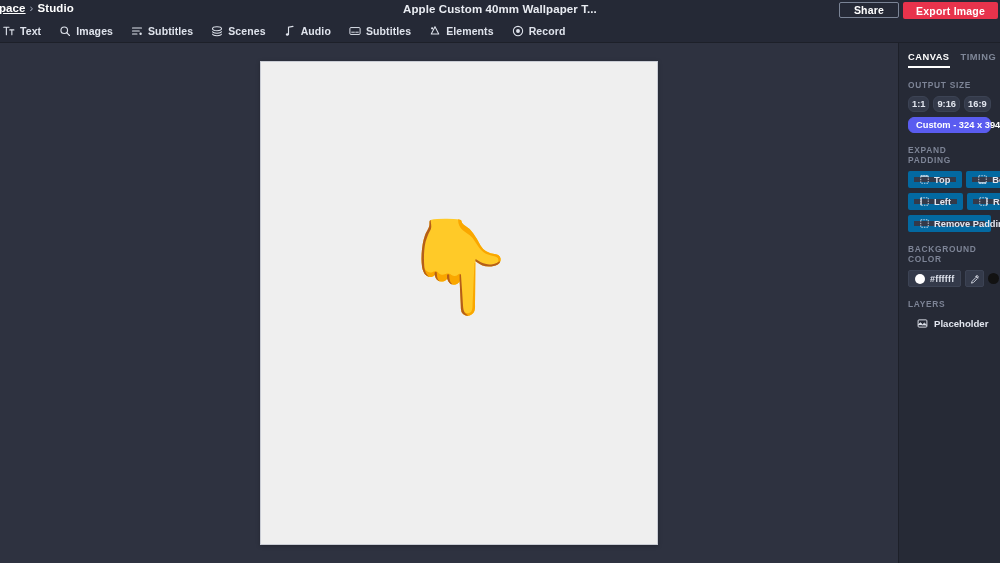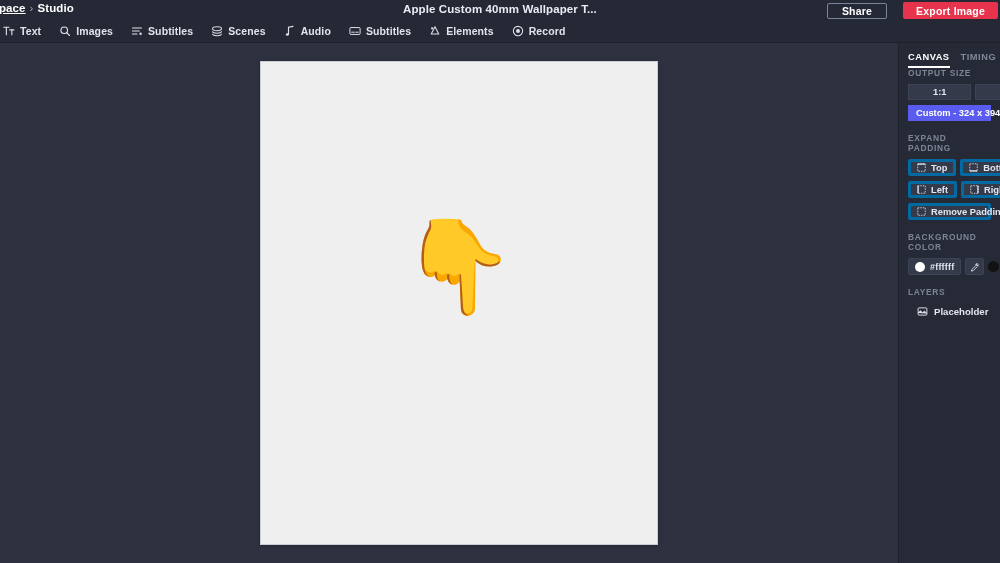--- a/index.html
+++ b/index.html
@@ -27,21 +27,21 @@
   .crumb-cur { color: #ffffff; }
 
   .doc-title {
     position: absolute; left: 0; right: 0; top: 3px;
     text-align: center; font-size: 11.5px; color: #e9ecf2;
     font-weight: 600; letter-spacing: .1px;
   }
 
   .topbar-actions {
     position: absolute; right: 2px; top: 2px;
-    display: flex; align-items: center; gap: 16px;
+    display: flex; align-items: flex-start; gap: 4px;
   }
   .btn-share {
     height: 16px; padding: 0 14px;
     background: transparent; border: 1px solid #7b8496;
     border-radius: 2px; color: #ffffff;
     font-size: 10.5px; font-weight: 700; letter-spacing: .2px;
     display: flex; align-items: center; justify-content: center;
     font-family: "Liberation Sans", sans-serif; cursor: pointer;
   }
   .btn-export {
@@ -100,49 +100,49 @@
 
   
   .rpanel {
     position: absolute; right: 0; top: 43px;
     width: 102px; height: 520px;
     background: #262a36;
     border-left: 1px solid #1d2029;
     padding: 9px 0 0 0;
     overflow: hidden;
   }
-  .rtabs { display: flex; gap: 11px; padding: 0 9px; }
+  .rtabs { display: flex; gap: 11px; padding: 0 9px; margin-bottom: 12px; }
   .rtab {
     font-size: 9.3px; font-weight: 700; letter-spacing: .5px;
     color: #7f8798; padding-bottom: 4px; cursor: pointer;
     border-bottom: 2px solid transparent;
   }
   .rtab.active { color: #ffffff; border-bottom-color: #ffffff; }
 
   .sect-label {
     font-size: 8.4px; font-weight: 600; letter-spacing: .7px;
     color: #7d8496; padding: 0 9px; margin-bottom: 6px;
   }
   .sect { margin-bottom: 12px; }
 
   .chiprow { display: flex; gap: 4px; padding: 0 9px; margin-bottom: 5px; }
   .chip {
-    height: 16px; padding: 0 24px;
-    background: #343a4a; border: 1px solid #3c4354; border-radius: 0;
+    height: 16px; padding: 0 3px;
+    background: #343a4a; border: 1px solid #3c4354; border-radius: 6px;
     color: #e2e6ef; font-size: 9.3px; font-weight: 700;
     display: flex; align-items: center; justify-content: center;
     cursor: pointer; white-space: nowrap; flex: none; text-align: right;
   }
   .chip.wide { width: 100%; justify-content: flex-start; padding-left: 7px; }
   .chip.sel { background: #5a5cf0; border-color: #5a5cf0; color: #ffffff; font-weight: 600; }
 
   .padrow { display: flex; gap: 4px; padding: 0 9px; margin-bottom: 5px; }
   .padbtn {
     height: 17px; padding: 0 6px;
-    background: #343a4a; border: 3px solid #0369a1; border-radius: 2px;
+    background: #343a4a; border: 6px solid #0369a1; border-radius: 2px;
     color: #e2e6ef; font-size: 9.3px; font-weight: 600;
     display: flex; align-items: center; gap: 5px; cursor: pointer; white-space: nowrap;
   }
   .padbtn.full { width: calc(100% - 0px); }
   .pad-ic { width: 9px; height: 9px; flex: none; }
 
   .colorrow { display: flex; align-items: center; gap: 4px; padding: 0 9px; }
   .colorfield {
     height: 17px; flex: none; display: flex; align-items: center; gap: 5px;
     background: #343a4a; border: 1px solid #3c4354; border-radius: 2px;

